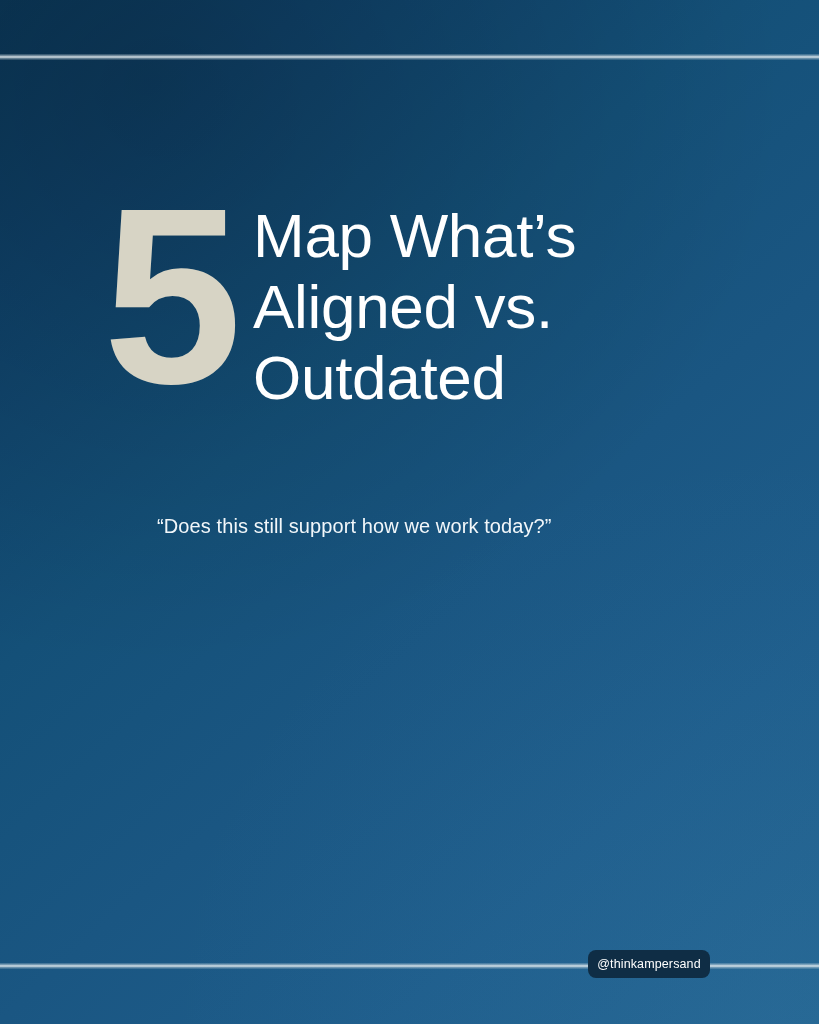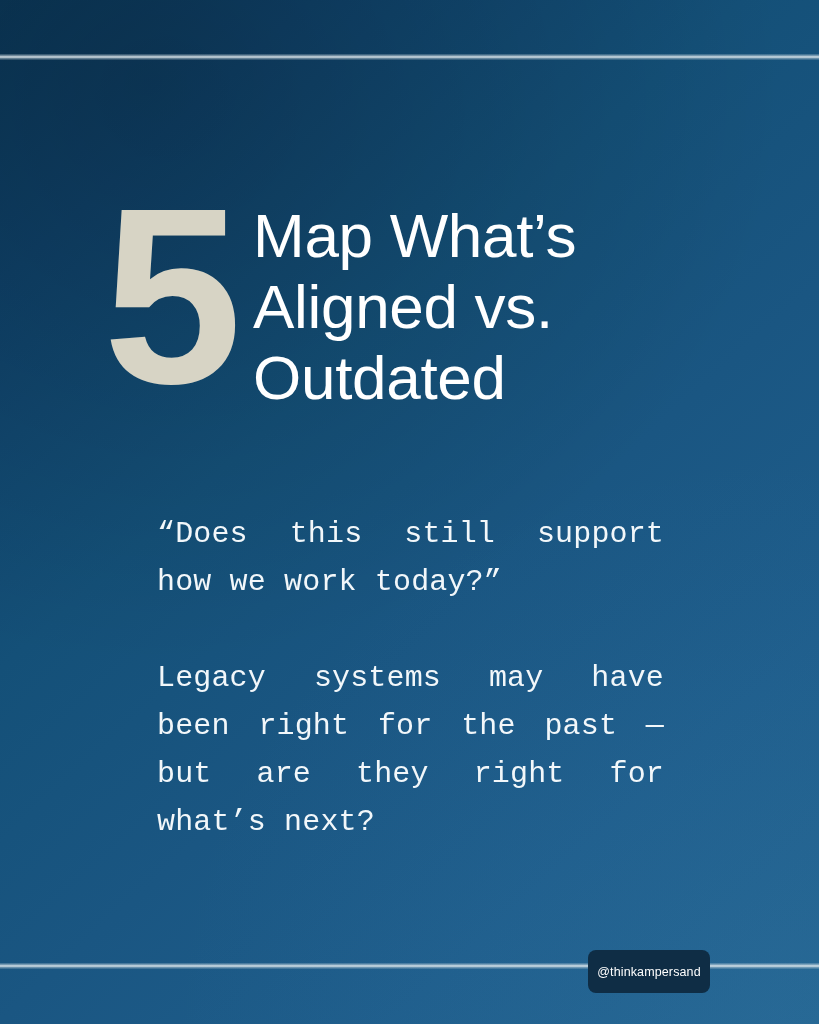--- a/index.html
+++ b/index.html
@@ -90,38 +90,37 @@
     white-space: pre-line;
   }
 
   
   .body-block {
     position: absolute;
     left: 157px;
     top: 510px;
     width: 507px;
     color: #f2f7fa;
-    font-size: 30px;
-    line-height: 48px;
+    font-size: 20px;
+    line-height: 32px;
     font-weight: 300;
     text-align: justify;
     letter-spacing: 0.005em;
-    font-family: Liberation Mono, monospace;
   }
   .body-block p { margin: 0; }
   .body-block p + p { margin-top: 48px; }
   .body-block p:last-child { text-align-last: left; }
 
   
   .handle {
     position: absolute;
     left: 588px;
     top: 950px;
     width: 122px;
-    height: 43px;
+    height: 28px;
     border-radius: 8px;
     background: #0f2d45;
     color: #ffffff;
     font-size: 12.5px;
     letter-spacing: 0.01em;
     display: flex;
     align-items: center;
     justify-content: center;
     z-index: 5;
   }
@@ -137,20 +136,19 @@
 
   <div class="headline">
     <div class="numeral">5</div>
     <div class="headline-text">Map What’s
 Aligned vs.
 Outdated</div>
   </div>
 
   <div class="body-block">
     <p>“Does this still support how we work today?”</p>
-    <p>Legacy systems may have been right for the past — but are they right for what’s next?</p>
   </div>
 
   <div class="rule rule--bottom"></div>
 
   <div class="handle">@thinkampersand</div>
 
 </div>
 
 </body></html>

